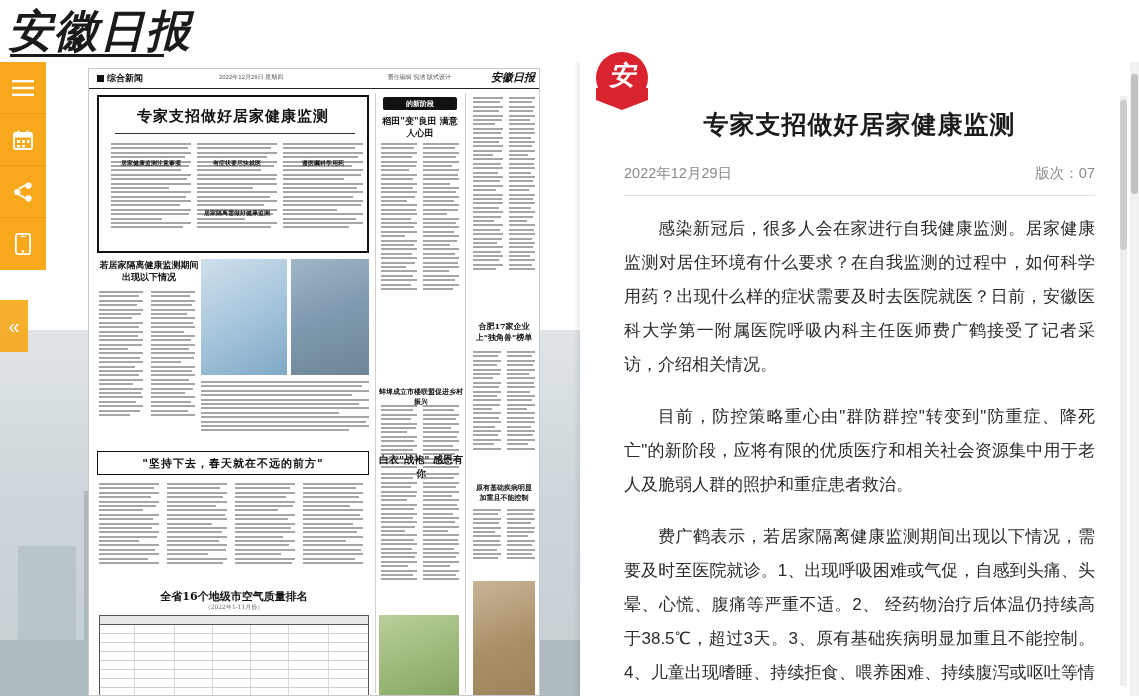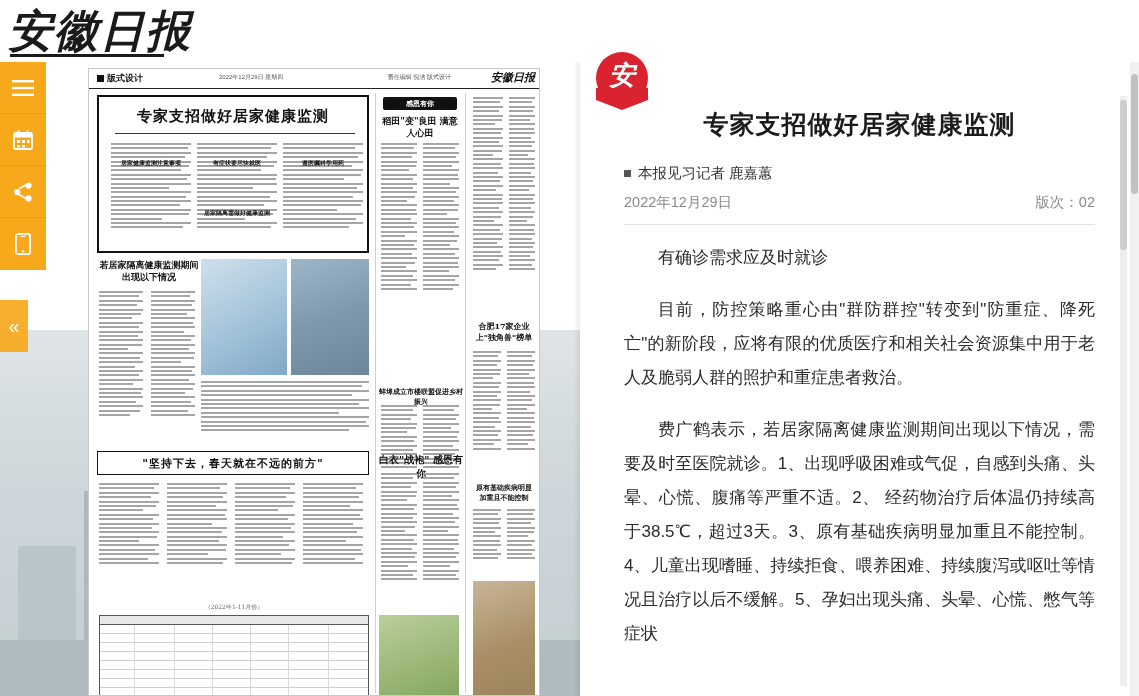--- a/index.html
+++ b/index.html
@@ -399,21 +399,21 @@
         <rect x="5.5" y="2.8" width="5" height="1.2" fill="#ffffff"></rect>
         <circle cx="8" cy="18.3" r="1.3" fill="#ffffff"></circle>
       </svg>
     </div>
   </div>
   <div class="rail-collapse">«</div>
 
   <div class="paper">
 
     <div class="paper-head">
-      <div class="sec"><i></i><span>版式设计</span></div>
+      <div class="sec"><i></i><span>综合新闻</span></div>
       <div class="dt">2022年12月29日 星期四</div>
       <div class="rt">责任编辑 倪洁 版式设计</div>
       <div class="mini-logo">安徽日报</div>
     </div>
 
     <div class="rule-v" style="left:286px; top:24px; height:600px;"></div>
     <div class="rule-v" style="left:376px; top:24px; height:600px;"></div>
 
     <div class="hl-box" style="left:8px; top:26px; width:272px; height:158px;">
       <div class="hl-title" style="font-size:15px; margin-top:10px;">专家支招做好居家健康监测</div>
@@ -484,21 +484,21 @@
           <i style="width:100%"></i>
           <i style="width:82%"></i>
       </div>
       <div class="sub-title" style="position:absolute; left:12px; top:62px; width:80px; font-size:6px;">居家健康监测注意事项</div>
       <div class="sub-title" style="position:absolute; left:98px; top:62px; width:80px; font-size:6px;">有症状要尽快就医</div>
       <div class="sub-title" style="position:absolute; left:184px; top:62px; width:80px; font-size:6px;">遵医嘱科学用药</div>
       <div class="sub-title" style="position:absolute; left:12px; top:112px; width:252px; font-size:6px;">居家隔离需做好健康监测</div>
     </div>
 
     <div class="banner" style="left:294px; top:28px; width:74px; height:13px; font-size:7px; border-radius:2px;">
-      <span>感恩有你</span>
+      <span>的新阶段</span>
     </div>
     <div class="sub-title" style="position:absolute; left:290px; top:46px; width:82px; font-size:9px; line-height:12px;">稻田"变"良田 满意人心田</div>
     <div class="txt dense" style="left:292px; top:74px; width:36px; height:172px;">
       <i style="width:100%"></i>
         <i style="width:92%"></i>
         <i style="width:100%"></i>
         <i style="width:85%"></i>
         <i style="width:100%"></i>
         <i style="width:96%"></i>
         <i style="width:78%"></i>
@@ -989,20 +989,21 @@
         <i style="width:100%"></i>
         <i style="width:96%"></i>
         <i style="width:74%"></i>
         <i style="width:100%"></i>
         <i style="width:90%"></i>
         <i style="width:100%"></i>
         <i style="width:88%"></i>
         <i style="width:100%"></i>
     </div>
 
+    <div class="sub-title" style="position:absolute; left:10px; top:520px; width:270px; font-size:11px;">全省16个地级市空气质量排名</div>
     <div class="sub-title" style="position:absolute; left:10px; top:534px; width:270px; font-size:6px; font-weight:normal; color:#666;">（2022年1-11月份）</div>
     <div class="tbl" style="left:10px; top:546px; width:270px; height:120px;">
       <div class="c" style="left:34px;"></div>
       <div class="c" style="left:74px;"></div>
       <div class="c" style="left:112px;"></div>
       <div class="c" style="left:150px;"></div>
       <div class="c" style="left:188px;"></div>
       <div class="c" style="left:228px;"></div>
       <div class="r h"></div>
       <div class="r"></div>
@@ -1015,30 +1016,26 @@
         <div class="r"></div>
 
     </div>
 
     <div class="photo ph-green" style="left:290px; top:546px; width:80px; height:120px;"></div>
   </div>
 
   <div class="article">
     <div class="article-inner">
       <h1 class="art-title">专家支招做好居家健康监测</h1>
-      <div class="art-meta">
-        <span class="meta-sq"></span>
-        <span>本报见习记者 鹿嘉蕙</span>
-      </div>
       <div class="art-subline">
         <span>2022年12月29日</span>
-        <span>版次：02</span>
+        <span>版次：07</span>
       </div>
       <div class="art-body">
-        <p>有确诊需求应及时就诊</p>
+        <p>感染新冠后，很多人会在家进行自我健康监测。居家健康监测对居住环境有什么要求？在自我监测的过程中，如何科学用药？出现什么样的症状需要及时去医院就医？日前，安徽医科大学第一附属医院呼吸内科主任医师费广鹤接受了记者采访，介绍相关情况。</p>
         <p>目前，防控策略重心由"群防群控"转变到"防重症、降死亡"的新阶段，应将有限的优质医疗和相关社会资源集中用于老人及脆弱人群的照护和重症患者救治。</p>
         <p>费广鹤表示，若居家隔离健康监测期间出现以下情况，需要及时至医院就诊。1、出现呼吸困难或气促，自感到头痛、头晕、心慌、腹痛等严重不适。2、 经药物治疗后体温仍持续高于38.5℃，超过3天。3、原有基础疾病明显加重且不能控制。4、儿童出现嗜睡、持续拒食、喂养困难、持续腹泻或呕吐等情况且治疗以后不缓解。5、孕妇出现头痛、头晕、心慌、憋气等症状</p>
       </div>
     </div>
   </div>
 
   <div class="ribbon">
     <div class="tailL"></div>
     <div class="tailR"></div>
     <div class="circ"></div>

